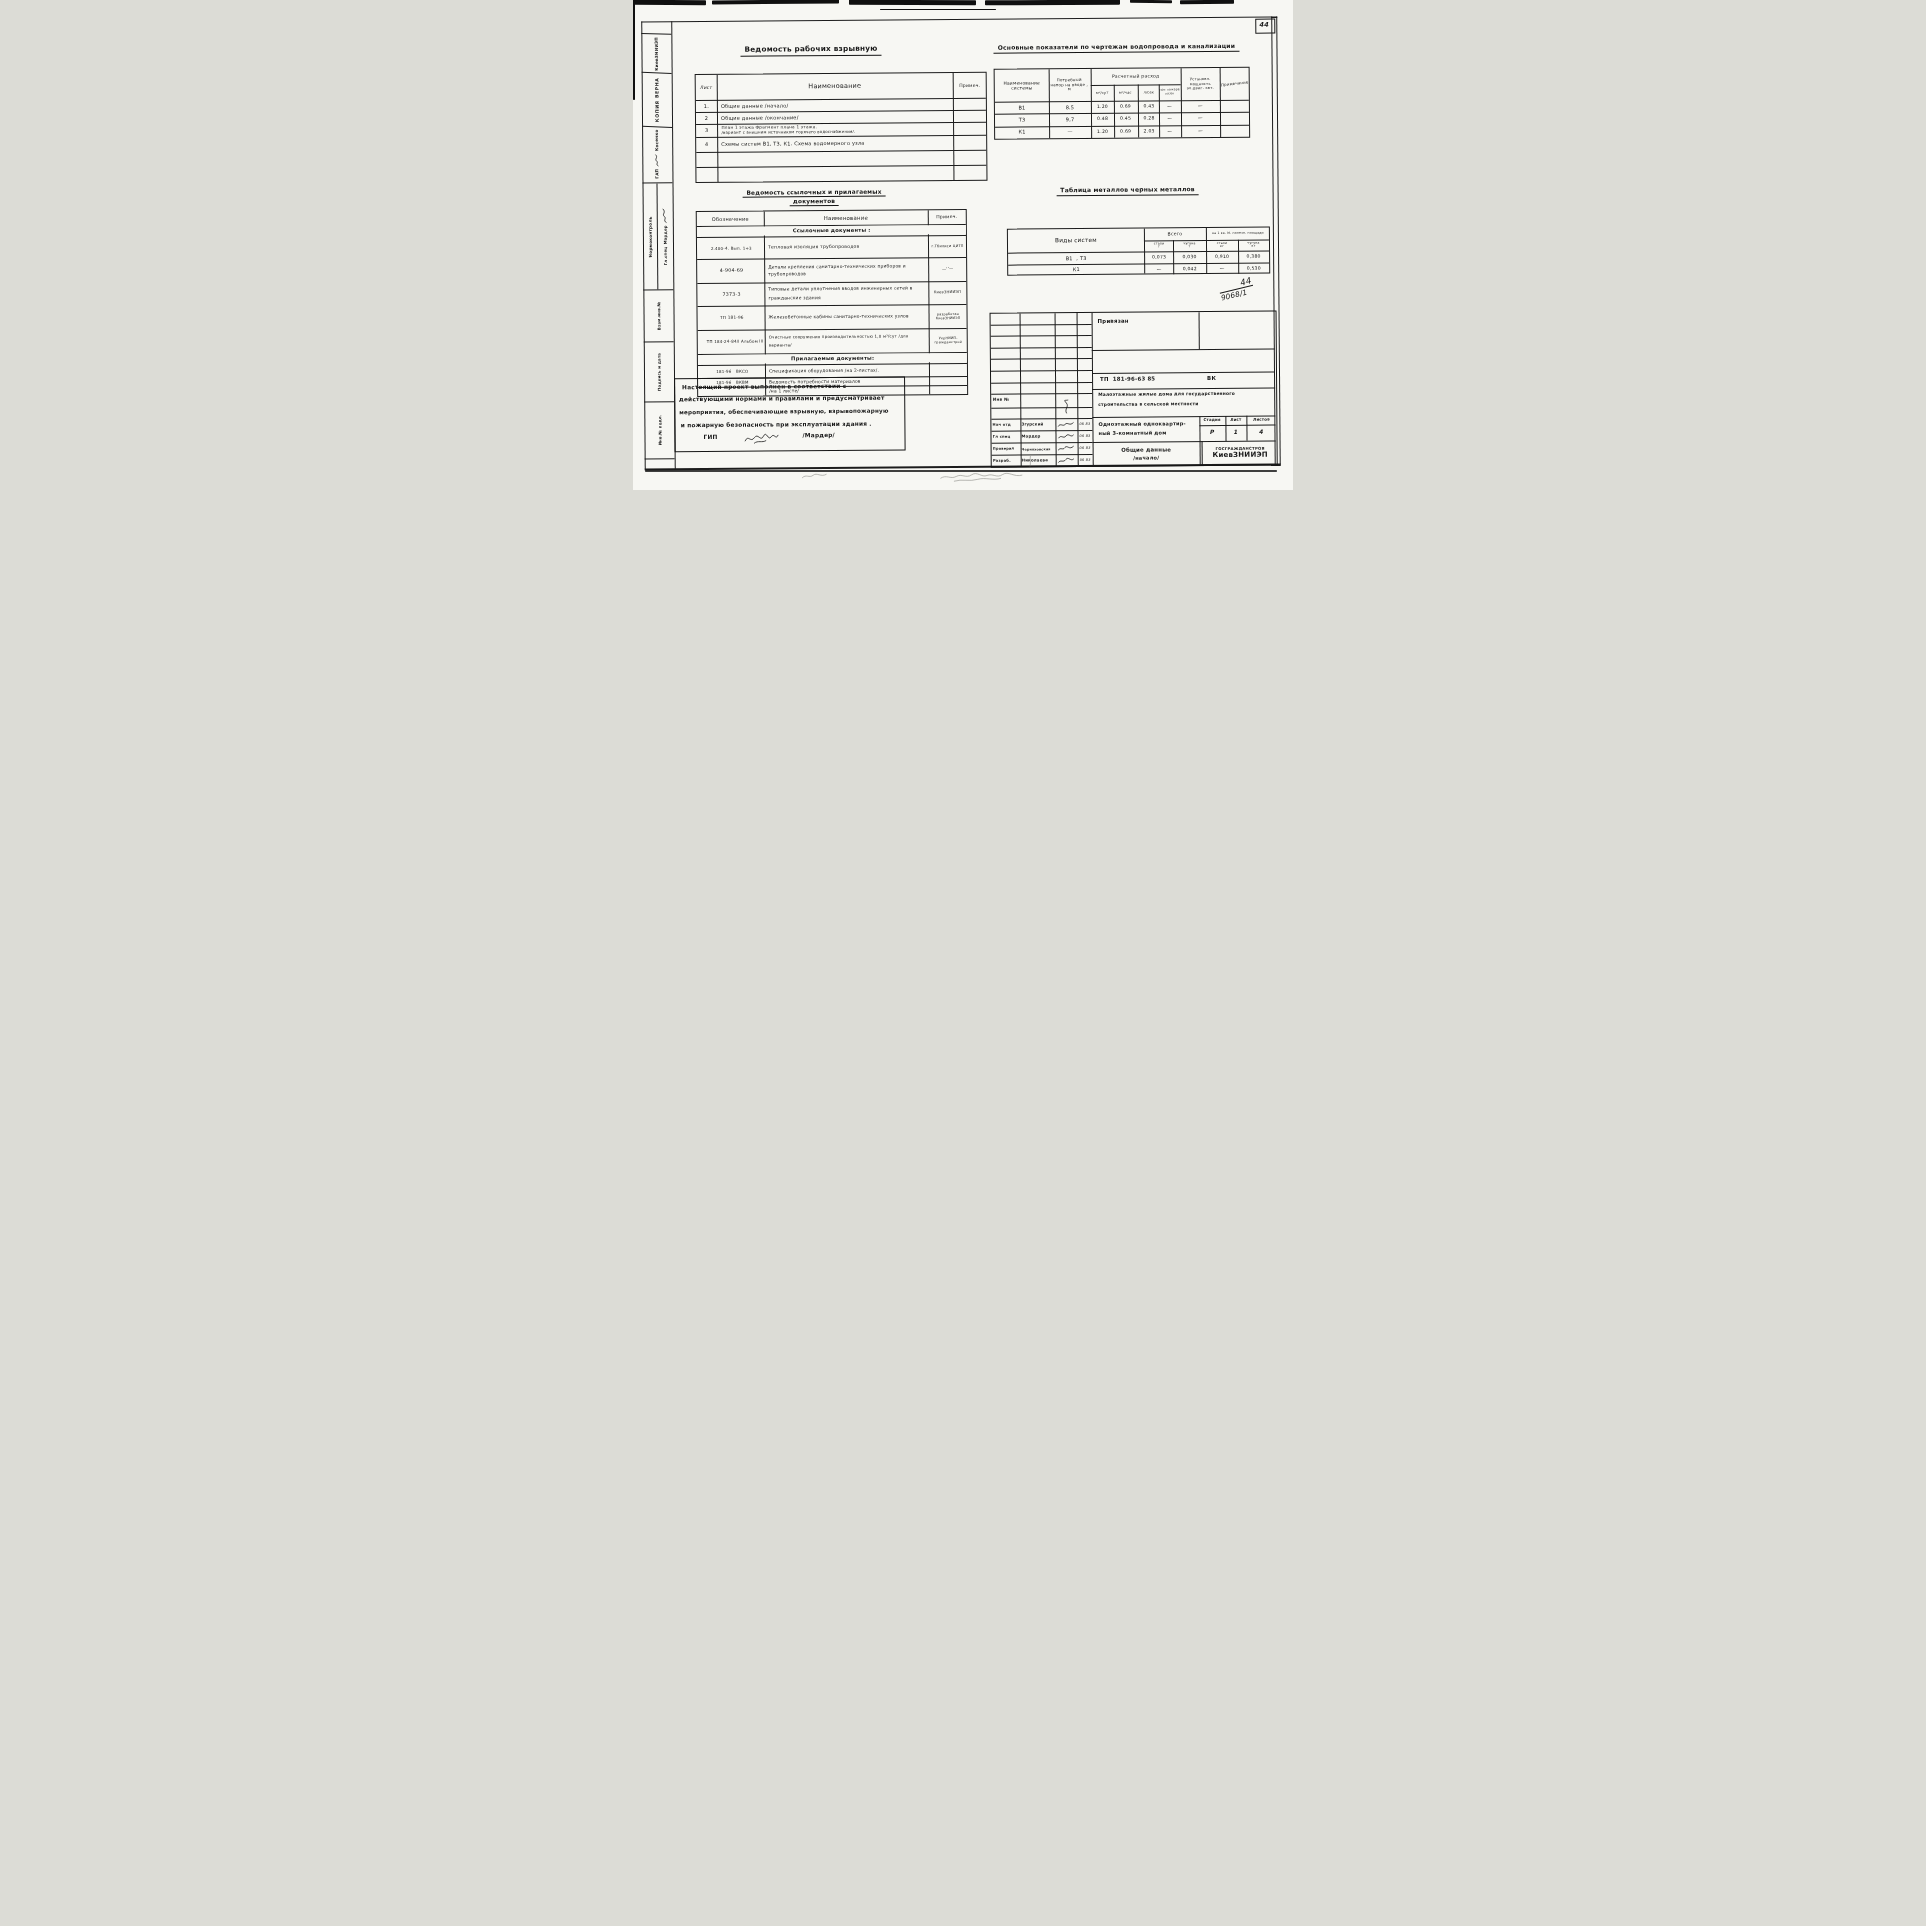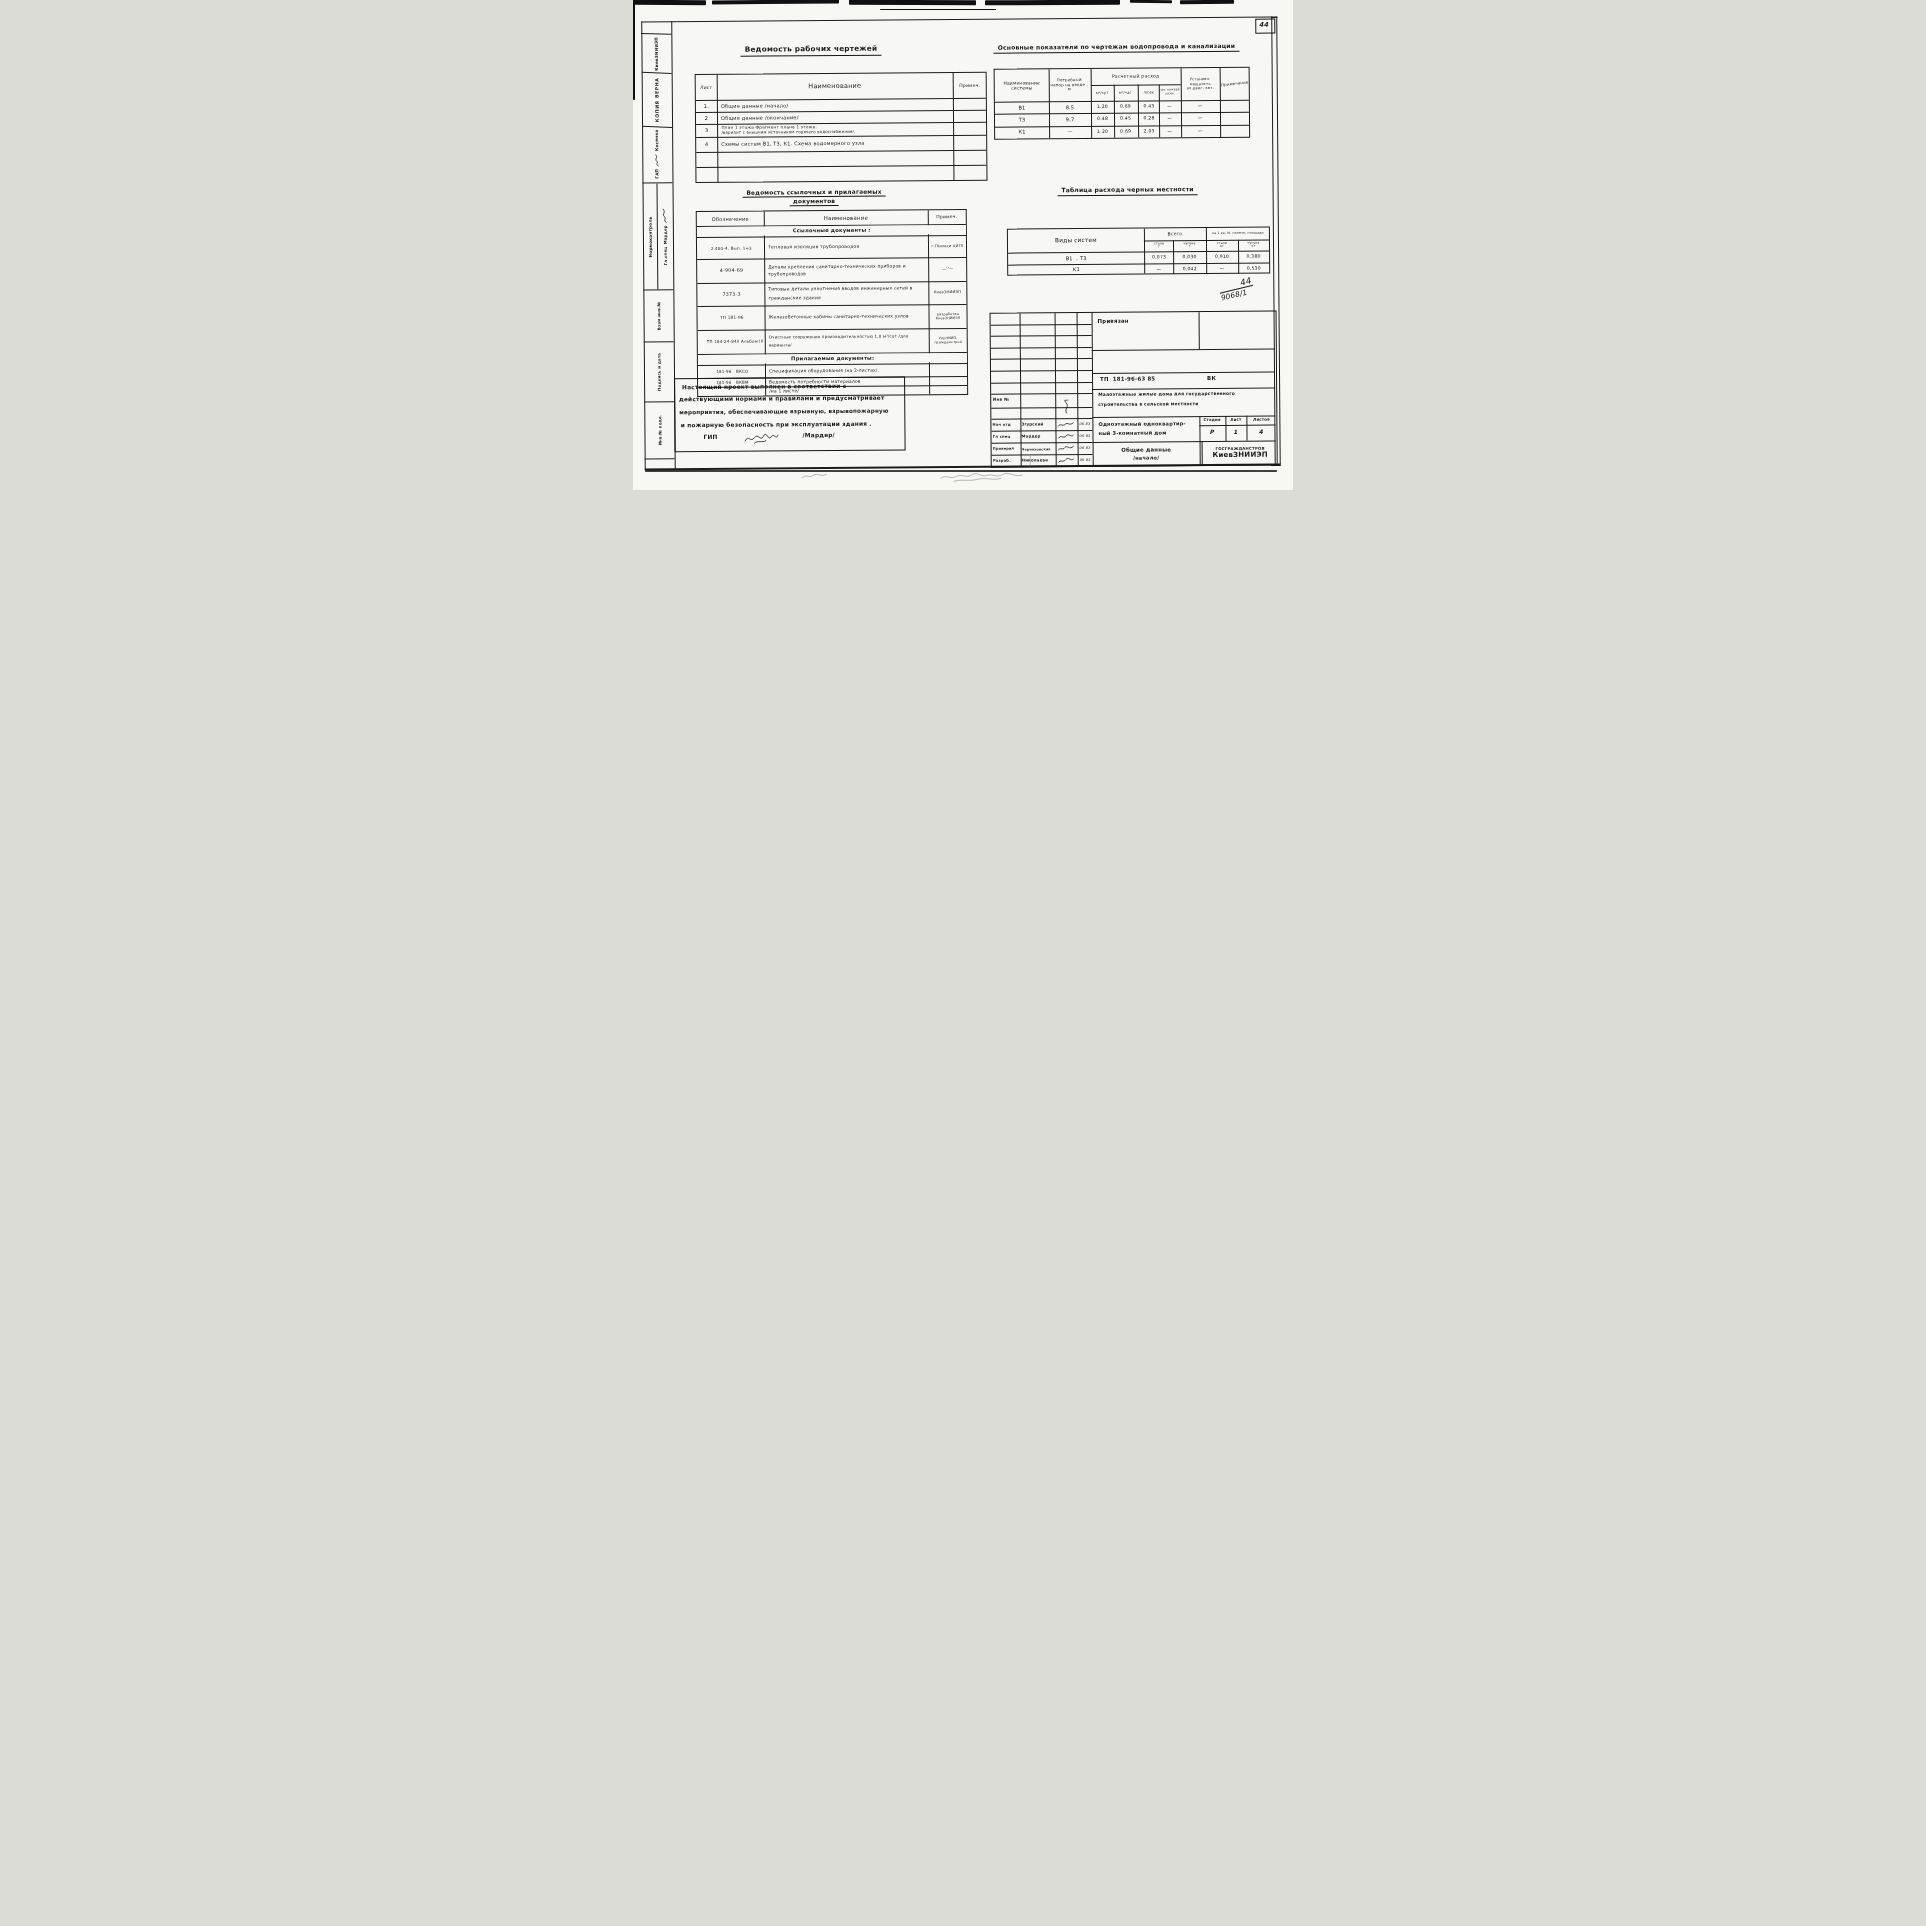--- a/index.html
+++ b/index.html
@@ -92,21 +92,21 @@
       <span class="rot hw" style="font-size:3.9px;font-weight:bold;">Взам.инв.№</span>
     </div>
     <div class="vcell" style="left:10px;top:340px;width:30px;height:59px;">
       <span class="rot hw" style="font-size:3.9px;font-weight:bold;">Подпись и дата</span>
     </div>
     <div class="vcell" style="left:10px;top:399px;width:30px;height:57px;">
       <span class="rot hw" style="font-size:3.9px;font-weight:bold;">Инв.№ подл.</span>
     </div>
 
     <div class="title hw" style="left:89px;top:43px;width:181px;font-size:7.3px;">
-      <span class="ul">Ведомость рабочих чертежей</span>
+      <span class="ul">Ведомость рабочих взрывную</span>
     </div>
 
     <div class="tbl" style="left:63px;top:72px;width:290px;height:107px;">
       <div class="ln" style="left:21px;top:0;width:1.2px;height:107px;"></div>
       <div class="ln" style="left:257px;top:0;width:1.2px;height:107px;"></div>
       <div class="ln" style="left:0;top:25px;width:290px;height:1.2px;"></div>
       <div class="ln" style="left:0;top:37px;width:290px;height:1.2px;"></div>
       <div class="ln" style="left:0;top:49px;width:290px;height:1.2px;"></div>
       <div class="ln" style="left:0;top:62px;width:290px;height:1.2px;"></div>
       <div class="ln" style="left:0;top:77px;width:290px;height:1.2px;"></div>
@@ -229,21 +229,21 @@
       <div class="cell hw mask" style="left:0.8px;top:143px;width:268px;height:8.5px;font-size:5.2px;font-weight:bold;">Прилагаемые документы:</div>
 
       <div class="cell hw" style="left:0.8px;top:153px;width:67px;height:12.7px;font-size:4px;white-space:pre;">181-96   ВКСО</div>
       <div class="cell cl hw" style="left:71px;top:153px;width:159px;height:12.7px;font-size:4.4px;">Спецификация оборудования /на 2-листах/.</div>
       <div class="cell hw" style="left:0.8px;top:166px;width:67px;height:8.9px;font-size:4px;white-space:pre;">181-96   ВКВМ</div>
       <div class="cell cl hw" style="left:71px;top:166px;width:159px;height:8.9px;font-size:4.4px;">Ведомость потребности материалов</div>
       <div class="cell cl hw" style="left:71px;top:175px;width:159px;height:8.5px;font-size:4.4px;">/на 1 листе/</div>
     </div>
 
     <div class="title hw" style="left:385px;top:187px;width:220px;font-size:6px;">
-      <span class="ul">Таблица расхода черных местности</span>
+      <span class="ul">Таблица металлов черных металлов</span>
     </div>
 
     <div class="tbl" style="left:374px;top:229px;width:261px;height:45px;">
       <div class="ln" style="left:136px;top:0;width:1.2px;height:45px;"></div>
       <div class="ln" style="left:165px;top:11.6px;width:0.8px;height:34px;"></div>
       <div class="ln" style="left:198px;top:0;width:1.2px;height:45px;"></div>
       <div class="ln" style="left:230px;top:11.6px;width:0.8px;height:34px;"></div>
       <div class="ln" style="left:136px;top:11.6px;width:125px;height:1.2px;"></div>
       <div class="ln" style="left:0;top:23px;width:261px;height:1.2px;"></div>
       <div class="ln" style="left:0;top:35px;width:261px;height:1.2px;"></div>

